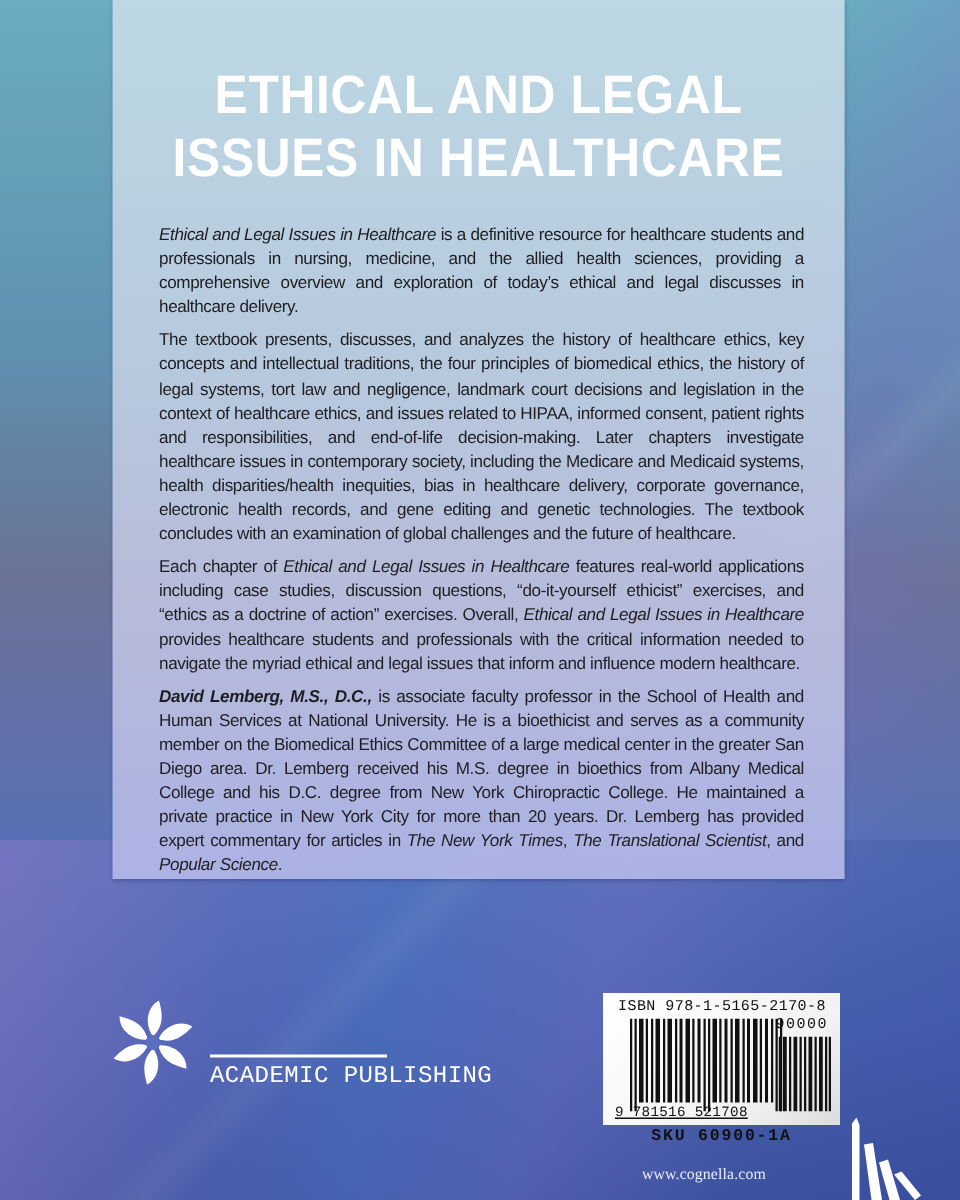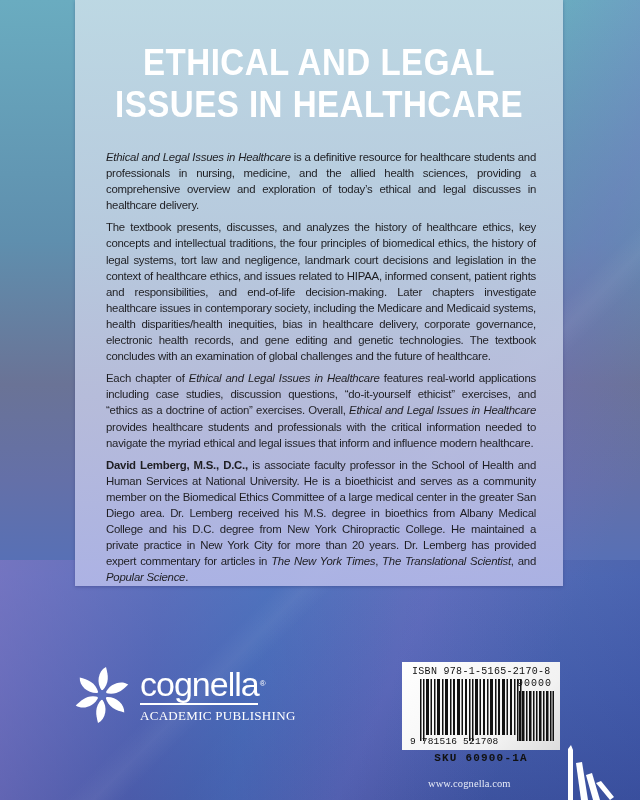--- a/index.html
+++ b/index.html
@@ -37,53 +37,53 @@
   .title div { white-space:nowrap; }
   .body-text {
     position:absolute; left:106px; width:430px; top:149px;
     color:#1e1e22; font-family: "Liberation Sans", sans-serif;
     font-size:11.4px; line-height:16.1px; text-align:justify;
     letter-spacing:-0.25px;
   }
   .body-text p { margin:0 0 6px 0; }
   .body-text .last { text-align-last:left; }
   .body-text i { font-style:italic; }
-  .body-text b { font-weight:bold; }
+  .body-text b { font-weight:bold;font-style:italic; }
   .logo {
     position:absolute; left:72px; top:665px; width:200px; height:60px;
   }
   .logo-mark { position:absolute; left:0; top:0; width:60px; height:60px; }
   .logo-word {
     position:absolute; left:68px; top:2px; color:#fff;
     font-family: "Liberation Sans", sans-serif; font-size:34px; line-height:34px;
     letter-spacing:-1px;
   }
   .logo-word sup { font-size:8px; vertical-align: top; letter-spacing:0; margin-left:1px; }
   .logo-line { position:absolute; left:68px; top:38px; width:118px; height:2px; background:#fff; }
   .logo-sub {
     position:absolute; left:68px; top:43px; color:#fff;
-    font-family: Liberation Serif, serif; font-size:13px; letter-spacing:0.3px; white-space:nowrap;text-align:right;
+    font-family: Liberation Mono, monospace; font-size:16px; letter-spacing:0.3px; white-space:nowrap;text-align:right;
   }
   .barcode-box {
     position:absolute; left:402px; top:662px; width:158px; height:88px;
     background:linear-gradient(135deg,#ffffff 0%, #f2f2f2 70%, #dcdcdc 100%);
   }
   .isbn-top {
     position:absolute; left:10px; top:4px; font-family:"Liberation Mono", monospace;
     font-size:10px; color:#111; white-space:nowrap; letter-spacing:0.3px;
   }
   .addon-num {
     position:absolute; right:8px; top:16px; font-family:"Liberation Mono", monospace;
     font-size:10px; color:#111; letter-spacing:1px;
   }
   .bars-main { position:absolute; left:18px; top:17px; width:106px; height:62px; }
   .bars-addon { position:absolute; left:117px; top:29px; width:35px; height:50px; }
   .isbn-bottom {
     position:absolute; left:8px; top:74px; font-family:"Liberation Mono", monospace;
-    font-size:9.5px; color:#111; white-space:nowrap; letter-spacing:0.2px;
+    font-size:9.5px; color:#111; white-space:nowrap; letter-spacing:0.2px;text-decoration:underline;
   }
   .sku {
     position:absolute; left:0; right:0; top:90px; text-align:center;
     font-family:"Liberation Mono", monospace; font-weight:bold; font-size:11px; color:#111; letter-spacing:1.2px;
   }
   .website {
     position:absolute; left:428px; top:778px; color:#e8ecf8;
     font-family:Liberation Serif, serif; font-size:10.5px; letter-spacing:0.1px;
   }
   .spine-mark { position:absolute; left:566px; top:745px; width:55px; height:55px; }
@@ -111,21 +111,20 @@
     <g fill="#ffffff" transform="translate(30 30)">
       <path d="M0,-4 C-6,-12 -4,-24 4,-28 C6,-20 8,-12 0,-4 Z" transform="rotate(0)"></path>
       <path d="M0,-4 C-6,-12 -4,-24 4,-28 C6,-20 8,-12 0,-4 Z" transform="rotate(60)"></path>
       <path d="M0,-4 C-6,-12 -4,-24 4,-28 C6,-20 8,-12 0,-4 Z" transform="rotate(120)"></path>
       <path d="M0,-4 C-6,-12 -4,-24 4,-28 C6,-20 8,-12 0,-4 Z" transform="rotate(180)"></path>
       <path d="M0,-4 C-6,-12 -4,-24 4,-28 C6,-20 8,-12 0,-4 Z" transform="rotate(240)"></path>
       <path d="M0,-4 C-6,-12 -4,-24 4,-28 C6,-20 8,-12 0,-4 Z" transform="rotate(300)"></path>
       <circle cx="0" cy="0" r="5" fill="#5a6fc0"></circle>
     </g>
   </svg>
-  <div class="logo-word"><span>cognella</span><sup>®</sup></div>
   <div class="logo-line"></div>
   <div class="logo-sub">ACADEMIC PUBLISHING</div>
 </div>
 
 <div class="barcode-box">
   <div class="isbn-top">ISBN 978-1-5165-2170-8</div>
   <div class="addon-num">90000</div>
   <svg class="bars-main" viewBox="0 0 106 62" preserveAspectRatio="none">
     <g fill="#111">
       <rect x="0" y="0" width="1.5" height="62"></rect>

